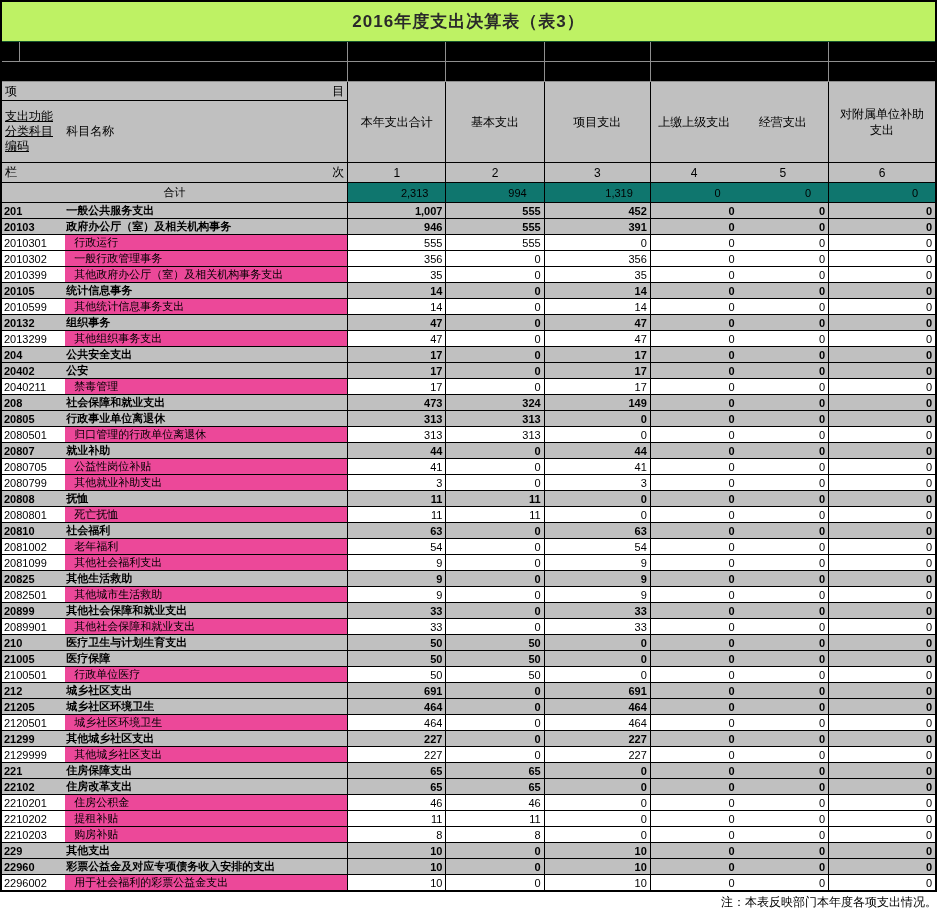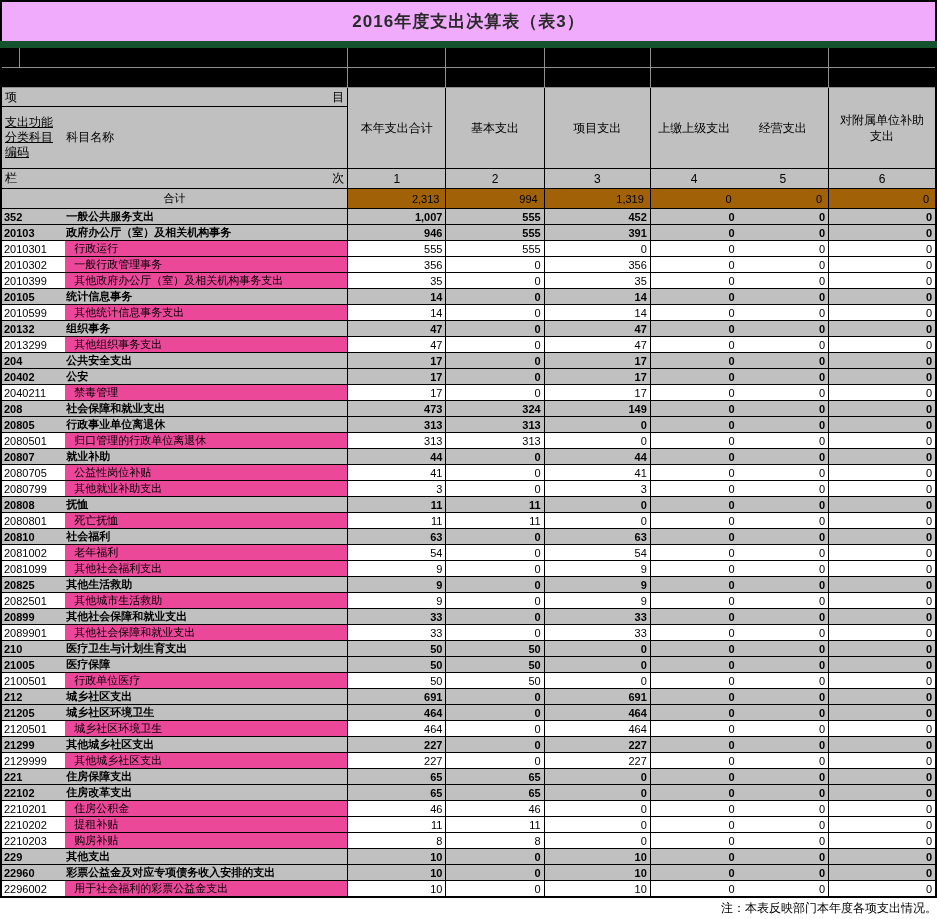--- a/index.html
+++ b/index.html
@@ -3,23 +3,23 @@
 <meta charset="utf-8">
 <style>
   html,body{margin:0;padding:0;background:#000;}
   .sheet{width:937px;height:919px;background:#fff;overflow:hidden;
          font-family:"Liberation Sans","DejaVu Sans",sans-serif;position:relative;}
   table{border-collapse:collapse;table-layout:fixed;width:937px;
         border:2px solid #000;}
   td{overflow:hidden;white-space:nowrap;}
 
   
-  .title-td{background:#f0abfc;color:#2a2a2a;text-align:center;height:37px;
+  .title-td{background:#bef264;color:#2a2a2a;text-align:center;height:37px;
             font-size:17px;font-weight:bold;letter-spacing:1px;
-            border-bottom:7px solid #14532d;}
+            border-bottom:1px solid #14532d;}
 
   
   .blackrow td{background:#000;height:17px;border:1px solid #8f8f8f;
                border-left-color:#000;}
   .blackrow td+td{border-left:1px solid #8f8f8f;}
   .blackrow .first{position:relative;border-left:2px solid #000;}
   .innerline{position:absolute;left:17px;top:0;bottom:0;width:1px;background:#8f8f8f;}
 
   
   .hdr td{background:#c0c0c0;border:1px solid #000;font-size:12px;color:#000;}
@@ -33,21 +33,21 @@
   .lanci-cell{height:17px;padding:0 3px;}
   .lanci-cell .flexlr{display:flex;justify-content:space-between;align-items:center;}
   .lanci-num{text-align:center;height:17px;font-size:11px;}
 
   
   .nosplit{border-right-style:hidden !important;}
 
   
   .totalrow td{border:1px solid #000;height:17px;font-size:11px;}
   .total-label{background:#c0c0c0;text-align:center;font-size:12px;font-family:Liberation Serif, serif;}
-  .total-num{background:#a16207;text-align:right;padding-right:6px;}
+  .total-num{background:#0f766e;text-align:right;padding-right:17px;}
 
   
   .data tr{height:16px;}
   .data td{border:1px solid #000;font-size:11px;height:15px;padding:0;}
   .data .code{padding-left:2px;border-right-style:hidden;}
   .data .name{padding-left:1px;}
   .data .num{text-align:right;padding-right:3px;}
   .r-head td{background:#c0c0c0;font-weight:bold;}
   .r-sub td{background:#fff;font-weight:normal;}
   .r-sub .name{background:#ec4899;padding-left:9px;}
@@ -140,21 +140,21 @@
     <td class="total-num">994</td>
     <td class="total-num">1,319</td>
     <td class="total-num nosplit">0</td>
     <td class="total-num">0</td>
     <td class="total-num">0</td>
   </tr>
 
   </tbody>
       <tbody class="data" id="data-body">
   <tr class="r-head">
-    <td class="code">352</td>
+    <td class="code">201</td>
     <td class="name">一般公共服务支出</td>
     <td class="num">1,007</td>
     <td class="num">555</td>
     <td class="num">452</td>
     <td class="num nosplit">0</td>
     <td class="num">0</td>
     <td class="num">0</td>
   </tr>
 
   <tr class="r-head">

